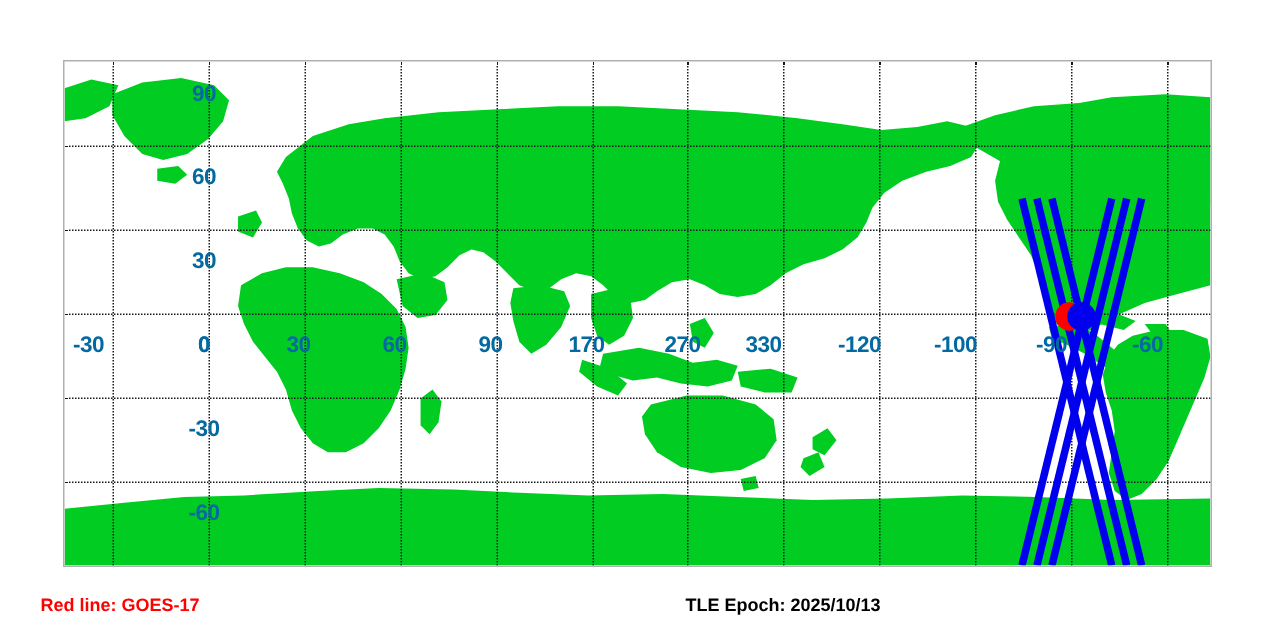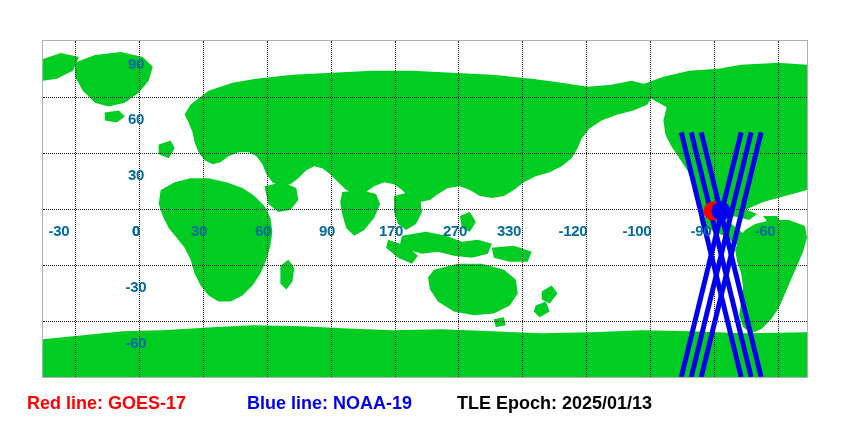--- a/index.html
+++ b/index.html
@@ -83,21 +83,21 @@
   #goes-dot { width: 19px; height: 19px; }
   #noaa-dot { width: 19px; height: 19px; }
 
   
   #caption {
     position: absolute;
     left: 0;
     top: 392px;
     width: 672px;
     height: 26px;
-    font-size: 18px;
+    font-size: 12px;
     font-weight: bold;
     font-family: "Liberation Sans", sans-serif;
     white-space: nowrap;
   }
   #caption span.cap-item {
     position: absolute;
     top: 0;
     line-height: 22px;
   }
   #cap-red   { left: 27px; }
@@ -215,15 +215,14 @@
   <div class="tick-label" style="left:93px; top:112px;">30</div>
   <div class="tick-label" style="left:93px; top:168px;">0</div>
   <div class="tick-label" style="left:93px; top:224px;">-30</div>
   <div class="tick-label" style="left:93px; top:280px;">-60</div>
   <div class="tick-label" style="left:93px; top:335px;">-90</div>
 
 </div>
 
 <div id="caption">
   <span id="cap-red" class="cap-item" style="color:#FF0000;">Red line: GOES-17</span>
-  <span id="cap-blue" class="cap-item" style="color:#0000EE;">Blue line: NOAA-19</span>
-  <span id="cap-epoch" class="cap-item" style="color:#000000;">TLE Epoch: 2025/01/13</span>
+  <span id="cap-epoch" class="cap-item" style="color:#000000;">TLE Epoch: 2025/10/13</span>
 </div>
 
 </body></html>

